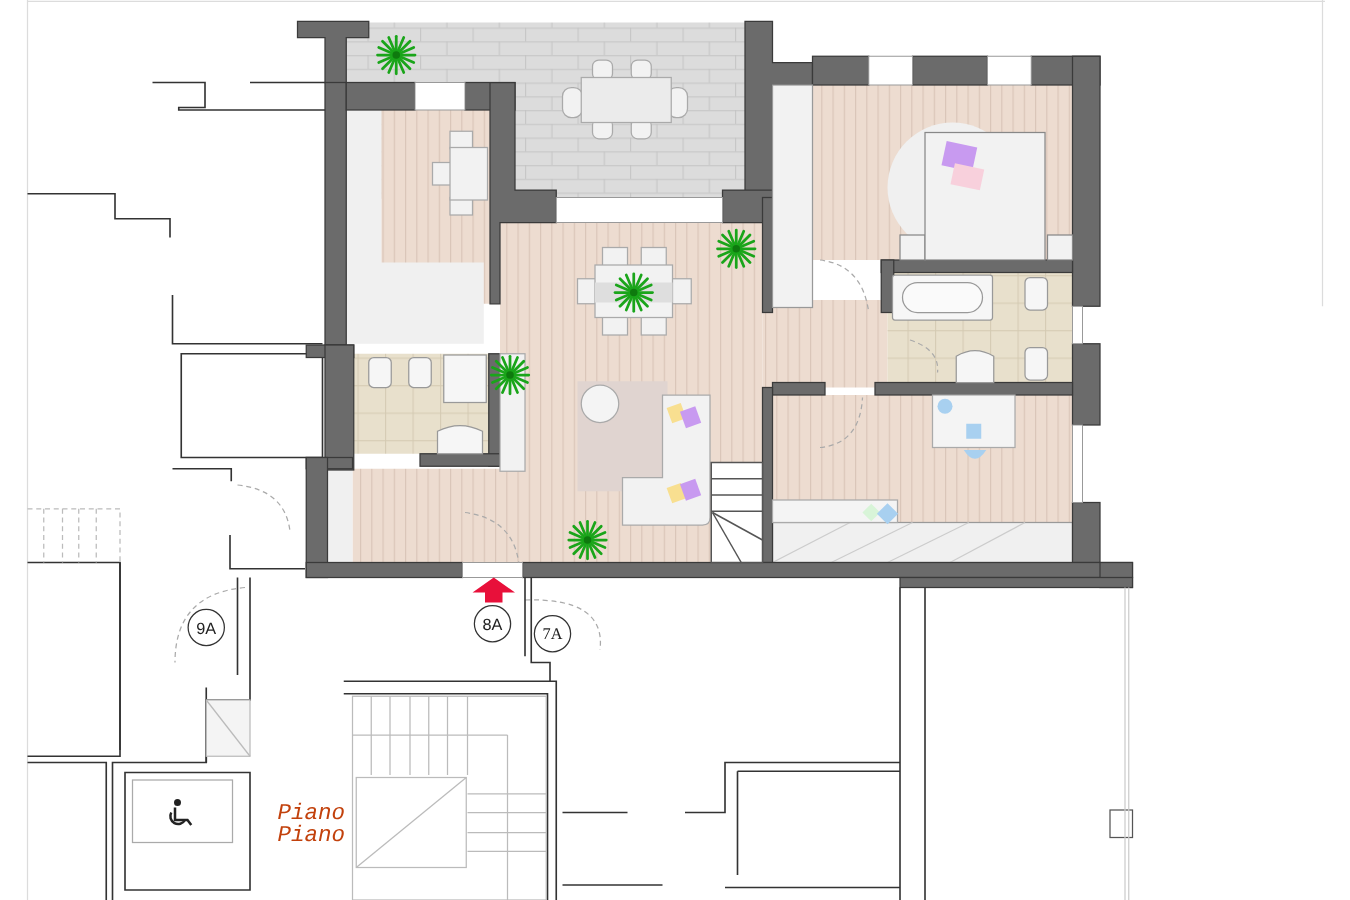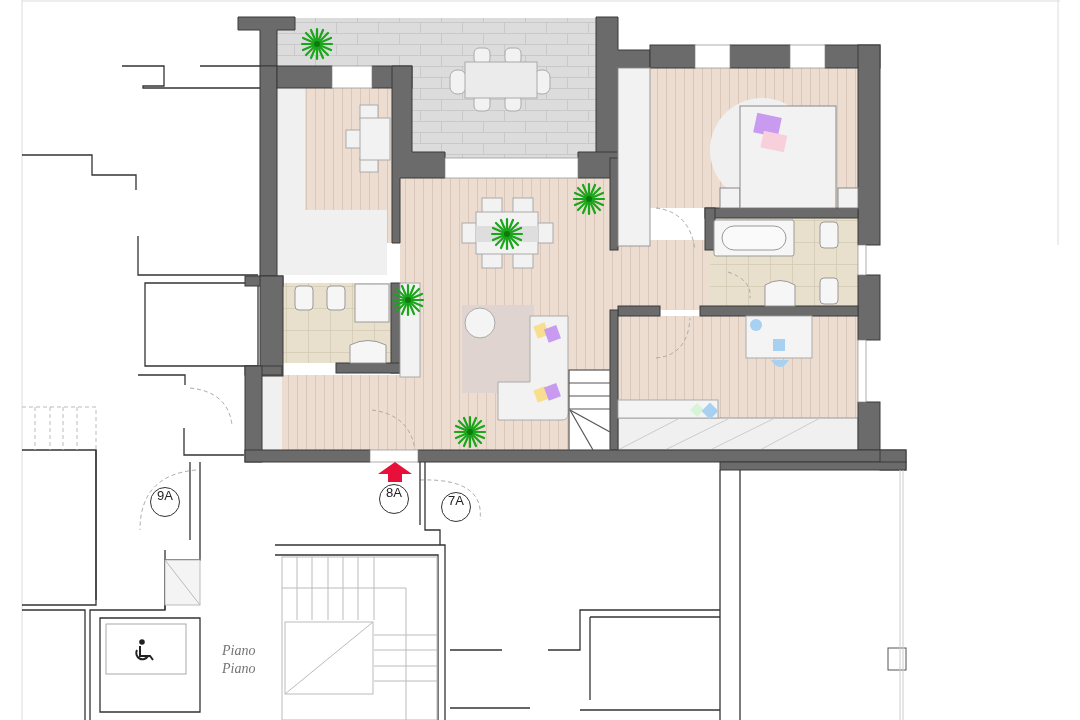--- a/index.html
+++ b/index.html
@@ -1,19 +1,19 @@
 <!DOCTYPE html>
 <html><head>
 <meta charset="utf-8">
 <style>
   html,body{margin:0;padding:0;background:#fff;}
   body{width:1080px;height:720px;position:relative;overflow:hidden;font-family:"Liberation Sans",sans-serif;}
   #plan{position:absolute;left:0;top:0;width:1080px;height:720px;}
-  .lbl-circle{position:absolute;width:28px;height:28px;border:1px solid #333;border-radius:50%;background:#fff;font-size:13px;color:#222;display:flex;align-items:flex-start;justify-content:center;font-family:"Liberation Sans",sans-serif;}
-  .floor-label{position:absolute;left:222px;top:642px;font-style:italic;font-size:14px;line-height:18px;color:#737373;font-family:Liberation Serif, serif;}
+  .lbl-circle{position:absolute;width:28px;height:28px;border:1px solid #333;border-radius:50%;background:#fff;font-size:13px;color:#222;display:flex;align-items:center;justify-content:center;font-family:"Liberation Sans",sans-serif;}
+  .floor-label{position:absolute;left:222px;top:642px;font-style:italic;font-size:18px;line-height:18px;color:#c2410c;font-family:Liberation Mono, monospace;}
   .floor-label span{display:block;}
 </style>
 </head>
 <body>
 
 <svg id="plan" viewBox="0 0 1080 720" xmlns="http://www.w3.org/2000/svg">
   <defs>
     <pattern id="wood" width="9" height="10" patternUnits="userSpaceOnUse">
       <rect width="9" height="10" fill="#eddcd0"></rect>
       <line x1="0.5" y1="0" x2="0.5" y2="10" stroke="#d6c2b4" stroke-width="0.8"></line>
@@ -291,20 +291,20 @@
 
   <path d="M395 462 L412 474 H402 V482 H388 V474 H378 Z" fill="#e8103a"></path>
 </svg>
 
 <div class="lbl-circle" style="left:150px;top:487px;">
     <span>9A</span>
   </div>
 <div class="lbl-circle" style="left:379px;top:484px;">
     <span>8A</span>
   </div>
-<div class="lbl-circle" style="left:441px;top:492px;">
+<div class="lbl-circle" style="left:427px;top:492px;font-family:Liberation Serif, serif;">
     <span>7A</span>
   </div>
 
 <div class="floor-label">
   <span>Piano</span>
   <span>Piano</span>
 </div>
 
 </body></html>

